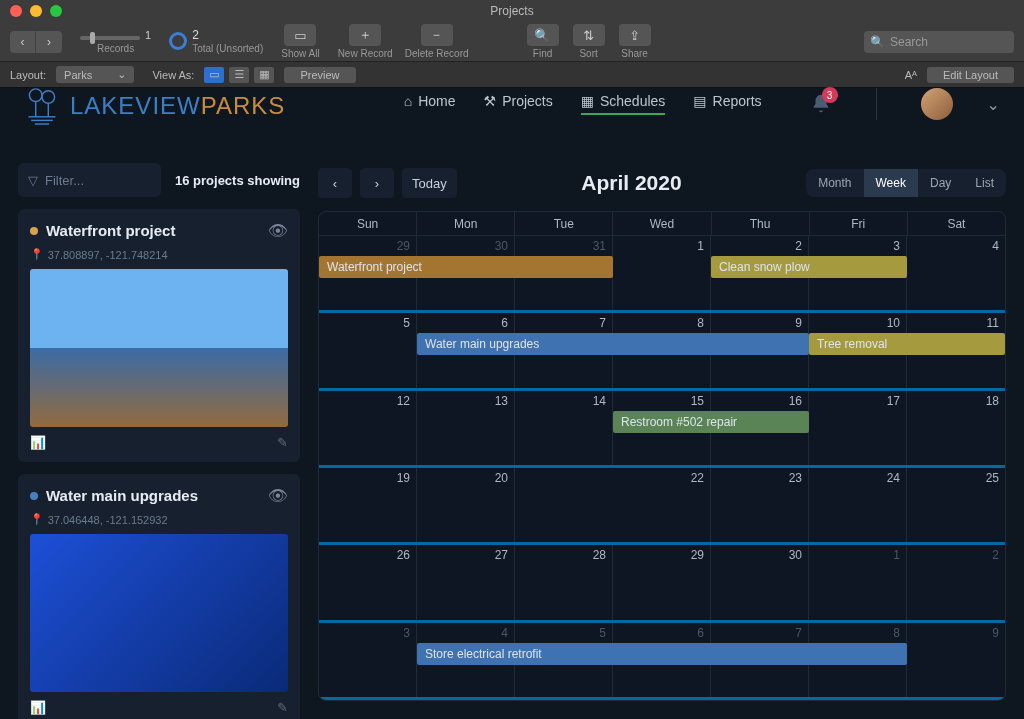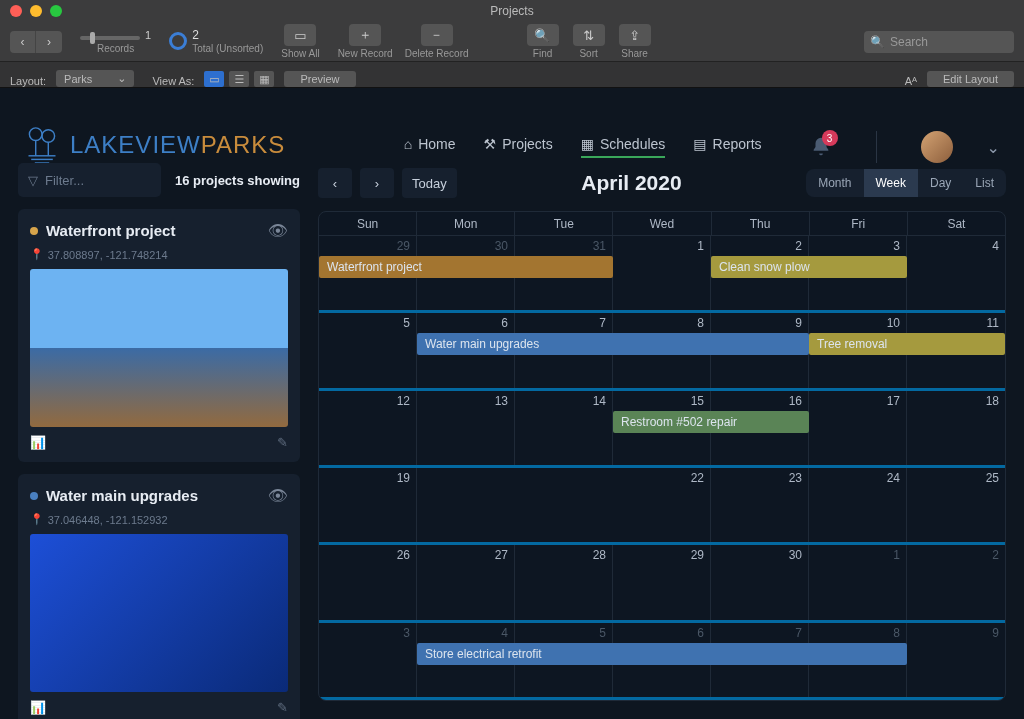--- a/index.html
+++ b/index.html
@@ -20,30 +20,30 @@
   .tgroup .lbl{font-size:10px;color:#999}
   .slider{width:60px;height:4px;background:#666;border-radius:2px;position:relative;margin-top:6px}
   .slider::after{content:"";position:absolute;left:10px;top:-4px;width:5px;height:12px;background:#aaa;border-radius:2px}
   .tbtn{width:32px;height:22px;background:#555;border-radius:4px;display:flex;align-items:center;justify-content:center;color:#ccc;font-size:13px}
   .searchbox{margin-left:auto;width:150px;height:22px;background:#555;border-radius:4px;display:flex;align-items:center;padding:0 6px;color:#999;font-size:12px;gap:5px}
   .recmeta{display:flex;flex-direction:column;font-size:10px;color:#999;line-height:1.2}
   .recmeta .top{display:flex;align-items:center;gap:5px}
   .recmeta .n{font-size:12px;color:#ddd}
   .donut{width:18px;height:18px;border:3px solid #3b7ed6;border-radius:50%}
   
-  .layoutbar{height:26px;background:#333334;display:flex;align-items:flex-end;padding:0 10px;gap:10px;font-size:11px;color:#bbb;border-bottom:1px solid #111}
+  .layoutbar{height:26px;background:#333334;display:flex;align-items:center;padding:0 10px;gap:10px;font-size:11px;color:#bbb;border-bottom:1px solid #111}
   .sel{background:#555;border-radius:3px;padding:2px 8px;display:flex;align-items:center;gap:25px}
   .viewas{display:flex;align-items:center;gap:5px}
   .vbtn{width:20px;height:16px;background:#555;border-radius:2px;display:flex;align-items:center;justify-content:center}
   .vbtn.active{background:#2d6fcf}
   .pbtn{background:#555;border-radius:3px;padding:2px 16px}
   .spacer{flex:1}
   
   .app{height:631px;background:#0e1620;position:relative}
-  .appheader{height:75px;display:flex;align-items:flex-end;padding:0 24px}
+  .appheader{height:75px;display:flex;align-items:flex-start;padding:0 24px}
   .logo{display:flex;align-items:center;gap:10px}
   .logo .icon{width:36px;height:36px;display:flex;align-items:center;justify-content:center}
   .brand{font-size:24px;letter-spacing:1px}
   .brand .b1{color:#3d7fc6;font-weight:300}
   .brand .b2{color:#c98c3c;font-weight:300}
   .topnav{margin-left:auto;display:flex;align-items:center;gap:28px}
   .navitem{display:flex;align-items:center;gap:6px;font-size:14px;color:#bcc4cf;padding-bottom:4px;border-bottom:2px solid transparent}
   .navitem.active{border-bottom-color:#3aa75a}
   .bell{position:relative;color:#4a5b72;margin-left:20px}
   .badge{position:absolute;top:-6px;right:-6px;background:#d63a5b;color:#fff;width:16px;height:16px;border-radius:50%;font-size:10px;display:flex;align-items:center;justify-content:center}
@@ -350,20 +350,23 @@
       <div class="dnum ">17</div>
               </div>
               <div class="daycell" style="left:85.71428571428572%;width:14.285714285714286%">
       <div class="dnum ">18</div>
               </div>
             </div>
             <div class="weekrow" style="top:50%;height:16.666666666666668%">
               <div class="daycell" style="left:0%;width:14.285714285714286%">
       <div class="dnum ">19</div>
               </div>
+              <div class="daycell" style="left:14.285714285714286%;width:14.285714285714286%">
+      <div class="dnum ">20</div>
+              </div>
               <div class="daycell" style="left:42.85714285714286%;width:14.285714285714286%">
       <div class="dnum ">22</div>
               </div>
               <div class="daycell" style="left:57.142857142857146%;width:14.285714285714286%">
       <div class="dnum ">23</div>
               </div>
               <div class="daycell" style="left:71.42857142857143%;width:14.285714285714286%">
       <div class="dnum ">24</div>
               </div>
               <div class="daycell" style="left:85.71428571428572%;width:14.285714285714286%">

